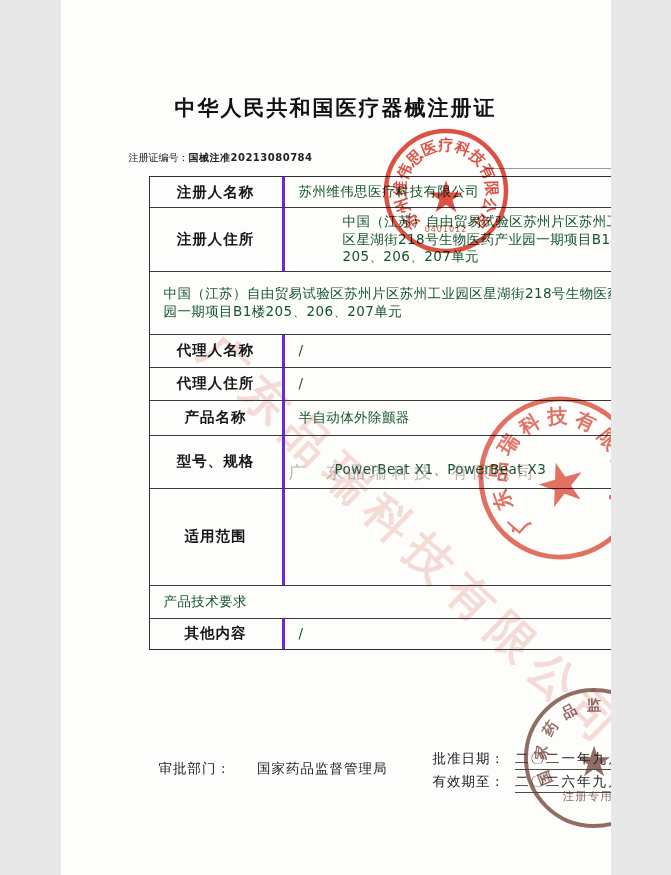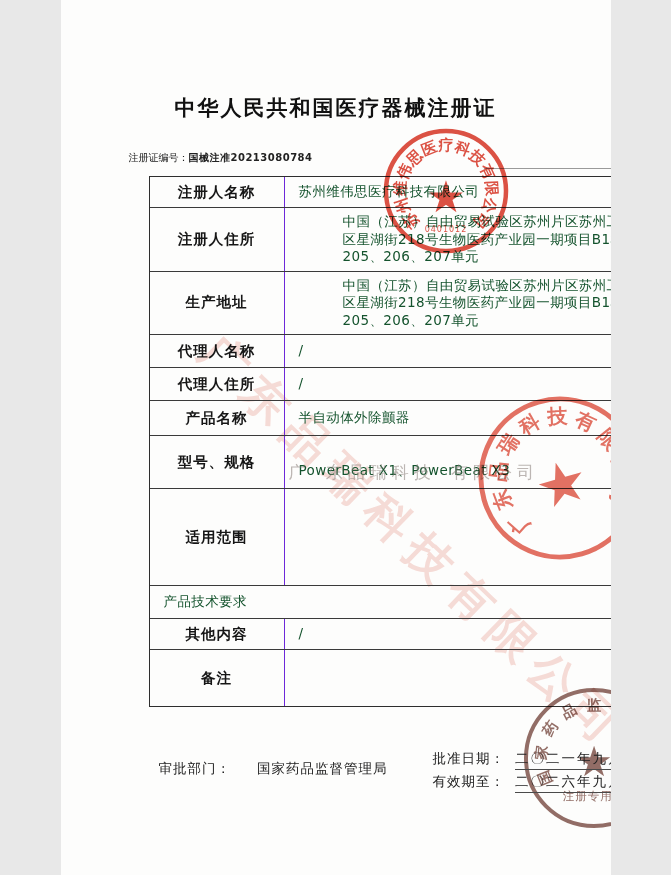--- a/index.html
+++ b/index.html
@@ -5,24 +5,24 @@
   html,body{margin:0;padding:0;}
   body{font-family:"DejaVu Sans",sans-serif;background:#e8e8e8;}
   .page{position:relative;width:550px;height:875px;background:#fdfdfc;margin:0 auto;overflow:hidden;color:#1c1c1c;}
   .title{position:absolute;top:94px;left:0;width:100%;text-align:center;font-size:21px;font-weight:bold;letter-spacing:2px;color:#111;}
   .regline{position:absolute;top:151px;left:68px;font-size:10px;color:#222;}
   .regline .regno{font-weight:bold;letter-spacing:.5px;}
   .stray-line{position:absolute;top:168px;left:423px;width:189px;height:0;border-top:1px solid #9a9a9a;}
   .cert-table{position:absolute;top:176px;left:88px;width:524px;border:1.5px solid #2e2e2e;box-sizing:border-box;z-index:2;}
   .trow{display:flex;border-top:1px solid #3a3a3a;}
   .trow:first-child{border-top:none;}
-  .tlabel{width:135px;min-width:135px;border-right:1px solid #6d28d9;display:flex;align-items:center;justify-content:center;font-weight:bold;font-size:14.5px;letter-spacing:1px;color:#161616;text-align:center;padding:4px 2px;box-sizing:border-box;}
+  .tlabel{width:135px;min-width:135px;border-right:3px solid #6d28d9;display:flex;align-items:center;justify-content:center;font-weight:bold;font-size:14.5px;letter-spacing:1px;color:#161616;text-align:center;padding:4px 2px;box-sizing:border-box;}
   .tvalue{flex:1;font-size:13.5px;line-height:17.5px;padding:5px 10px 5px 14px;display:flex;align-items:center;color:#14532d;box-sizing:border-box;letter-spacing:.4px;}
   .r-h30{min-height:30px;} .r-h62{min-height:62px;gap:44px;} .r-h32{min-height:32px;}
-  .r-h34{min-height:34px;} .r-h52{min-height:52px;} .r-h50{min-height:50px;}
+  .r-h34{min-height:34px;} .r-h52{min-height:52px;gap:36px;} .r-h50{min-height:50px;}
   .r-h96{min-height:96px;} .r-h56{min-height:56px;}
   .footer{position:absolute;left:0;top:744px;width:100%;font-size:13.5px;color:#222;z-index:6;}
   .dept{position:absolute;left:98px;top:16px;letter-spacing:1px;}
   .dept .dept-name{margin-left:26px;}
   .daterow{position:absolute;left:372px;white-space:nowrap;letter-spacing:1px;}
   .daterow.d1{top:6px;} .daterow.d2{top:29px;}
   .date-val{display:inline-block;min-width:178px;margin-left:10px;border-bottom:1px solid #4a4a4a;padding-bottom:1px;letter-spacing:2px;}
   
   .wm-diag{position:absolute;left:168px;top:322px;transform:rotate(44deg);transform-origin:0 0;font-size:46px;font-weight:bold;letter-spacing:11px;color:rgba(217,86,64,.20);white-space:nowrap;z-index:1;}
   .wm-gray{position:absolute;left:228px;top:461px;font-size:17px;letter-spacing:5px;color:rgba(135,124,118,.55);white-space:nowrap;z-index:3;font-family:Liberation Mono, monospace;}
@@ -52,21 +52,20 @@
   <div class="cert-table">
     <div class="trow r-h30">
       <div class="tlabel">注册人名称</div>
       <div class="tvalue">苏州维伟思医疗科技有限公司</div>
     </div>
     <div class="trow r-h62">
       <div class="tlabel">注册人住所</div>
       <div class="tvalue">中国（江苏）自由贸易试验区苏州片区苏州工业园区星湖街218号生物医药产业园一期项目B1楼205、206、207单元</div>
     </div>
     <div class="trow r-h62">
-      <div class="tlabel">生产地址</div>
       <div class="tvalue">中国（江苏）自由贸易试验区苏州片区苏州工业园区星湖街218号生物医药产业园一期项目B1楼205、206、207单元</div>
     </div>
     <div class="trow r-h32">
       <div class="tlabel">代理人名称</div>
       <div class="tvalue">/</div>
     </div>
     <div class="trow r-h32">
       <div class="tlabel">代理人住所</div>
       <div class="tvalue">/</div>
     </div>
@@ -80,24 +79,20 @@
     </div>
     <div class="trow r-h96">
       <div class="tlabel">适用范围</div>
     </div>
     <div class="trow r-h32">
       <div class="tvalue">产品技术要求</div>
     </div>
     <div class="trow r-h30">
       <div class="tlabel">其他内容</div>
       <div class="tvalue">/</div>
-    </div>
-    <div class="trow r-h56">
-      <div class="tlabel">备注</div>
-      <div class="tvalue"></div>
     </div>
   </div>
 
   <div class="footer">
     <div class="dept">
       <span>审批部门：</span><span class="dept-name">国家药品监督管理局</span>
     </div>
     <div class="daterow d1">
       <span>批准日期：</span><span class="date-val">二〇二一年九月二十七日</span>
     </div>

